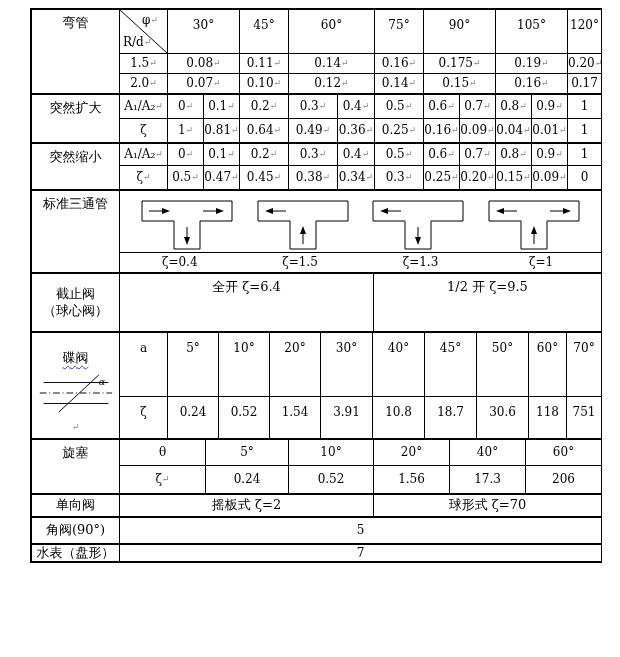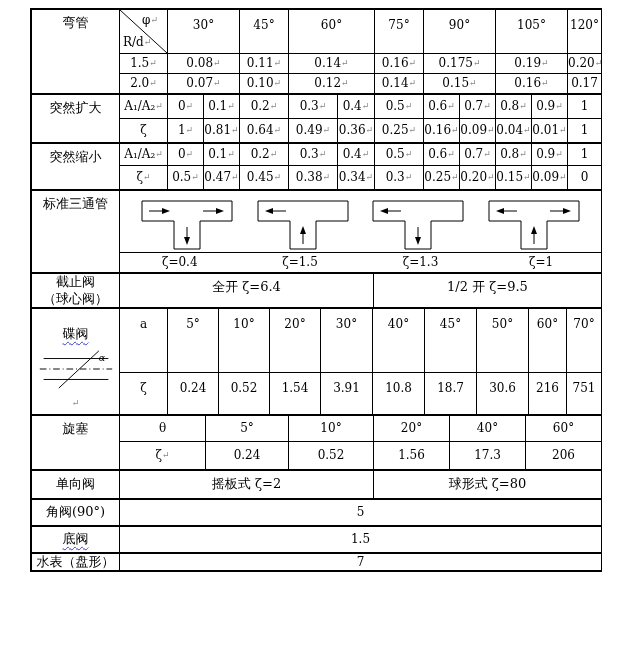--- a/index.html
+++ b/index.html
@@ -246,21 +246,21 @@
     </table>
 
 
   <table>
     <colgroup>
         <col style="width:88px">
         <col style="width:254px">
         <col style="width:228px">
       </colgroup>
     <tbody>
-        <tr style="height:34px">
+        <tr style="height:58px">
       <td class="lbl">
             <div>截止阀</div>
             <div>（球心阀）</div>
           </td>
       <td class="lbl vt">全开 ζ=6.4</td>
       <td class="lbl vt">1/2 开 ζ=9.5</td>
     </tr>
   </tbody>
     </table>
 
@@ -306,21 +306,21 @@
     </tr>
     <tr style="height:42px">
       <td class="vt2">ζ</td>
       <td class="vt2">0.24</td>
       <td class="vt2">0.52</td>
       <td class="vt2">1.54</td>
       <td class="vt2">3.91</td>
       <td class="vt2">10.8</td>
       <td class="vt2">18.7</td>
       <td class="vt2">30.6</td>
-      <td class="vt2">216</td>
+      <td class="vt2">118</td>
       <td class="vt2">751</td>
     </tr>
   </tbody>
     </table>
 
   <table>
     <colgroup>
         <col style="width:88px">
         <col style="width:86px">
         <col style="width:83px">
@@ -350,53 +350,41 @@
   </tbody>
     </table>
 
   <table>
     <colgroup>
         <col style="width:88px">
         <col style="width:254px">
         <col style="width:228px">
       </colgroup>
     <tbody>
-        <tr style="height:28px">
+        <tr style="height:22px">
       <td class="lbl">单向阀</td>
       <td class="lbl">摇板式 ζ=2</td>
-      <td class="lbl">球形式 ζ=80</td>
+      <td class="lbl">球形式 ζ=70</td>
     </tr>
   </tbody>
     </table>
 
   <table>
     <colgroup>
         <col style="width:88px">
         <col style="width:482px">
       </colgroup>
     <tbody>
         <tr style="height:26px">
       <td class="lbl">角阀(90°)</td>
       <td>5</td>
     </tr>
   </tbody>
     </table>
 
-  <table>
-    <colgroup>
-        <col style="width:88px">
-        <col style="width:482px">
-      </colgroup>
-    <tbody>
-        <tr style="height:26px">
-      <td class="lbl"><span class="wavy">底阀</span></td>
-      <td>1.5</td>
-    </tr>
-  </tbody>
-    </table>
 
 
   <table>
     <colgroup>
         <col style="width:88px">
         <col style="width:482px">
       </colgroup>
     <tbody>
         <tr style="height:17px">
       <td class="lbl">水表（盘形）</td>

